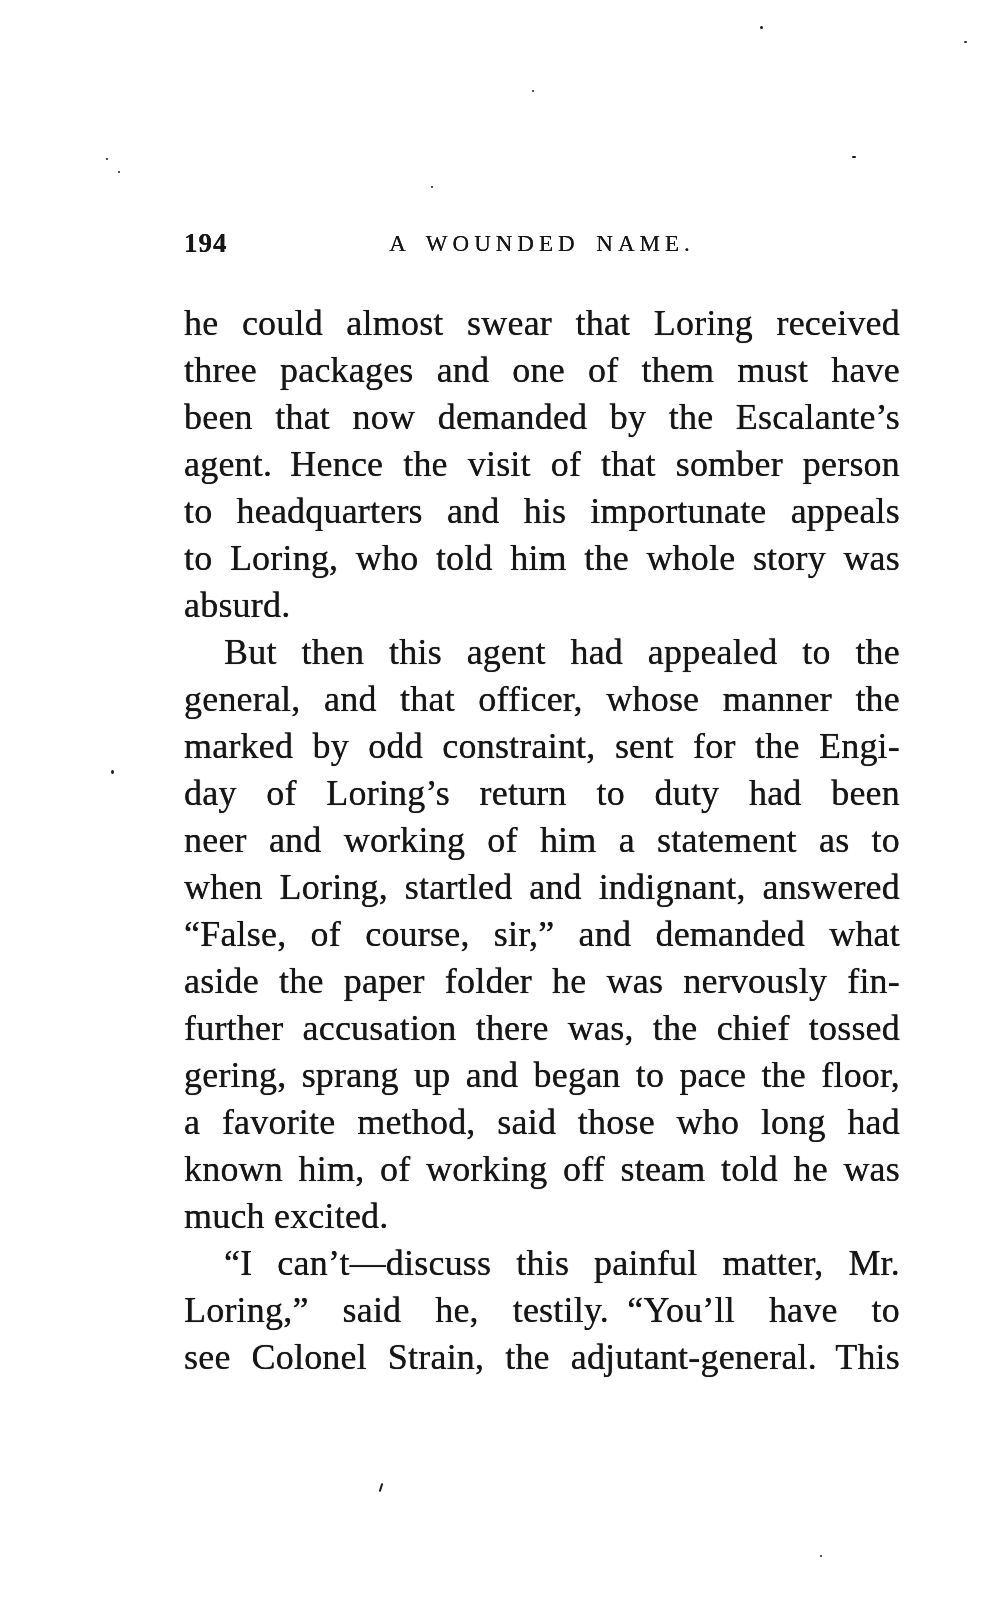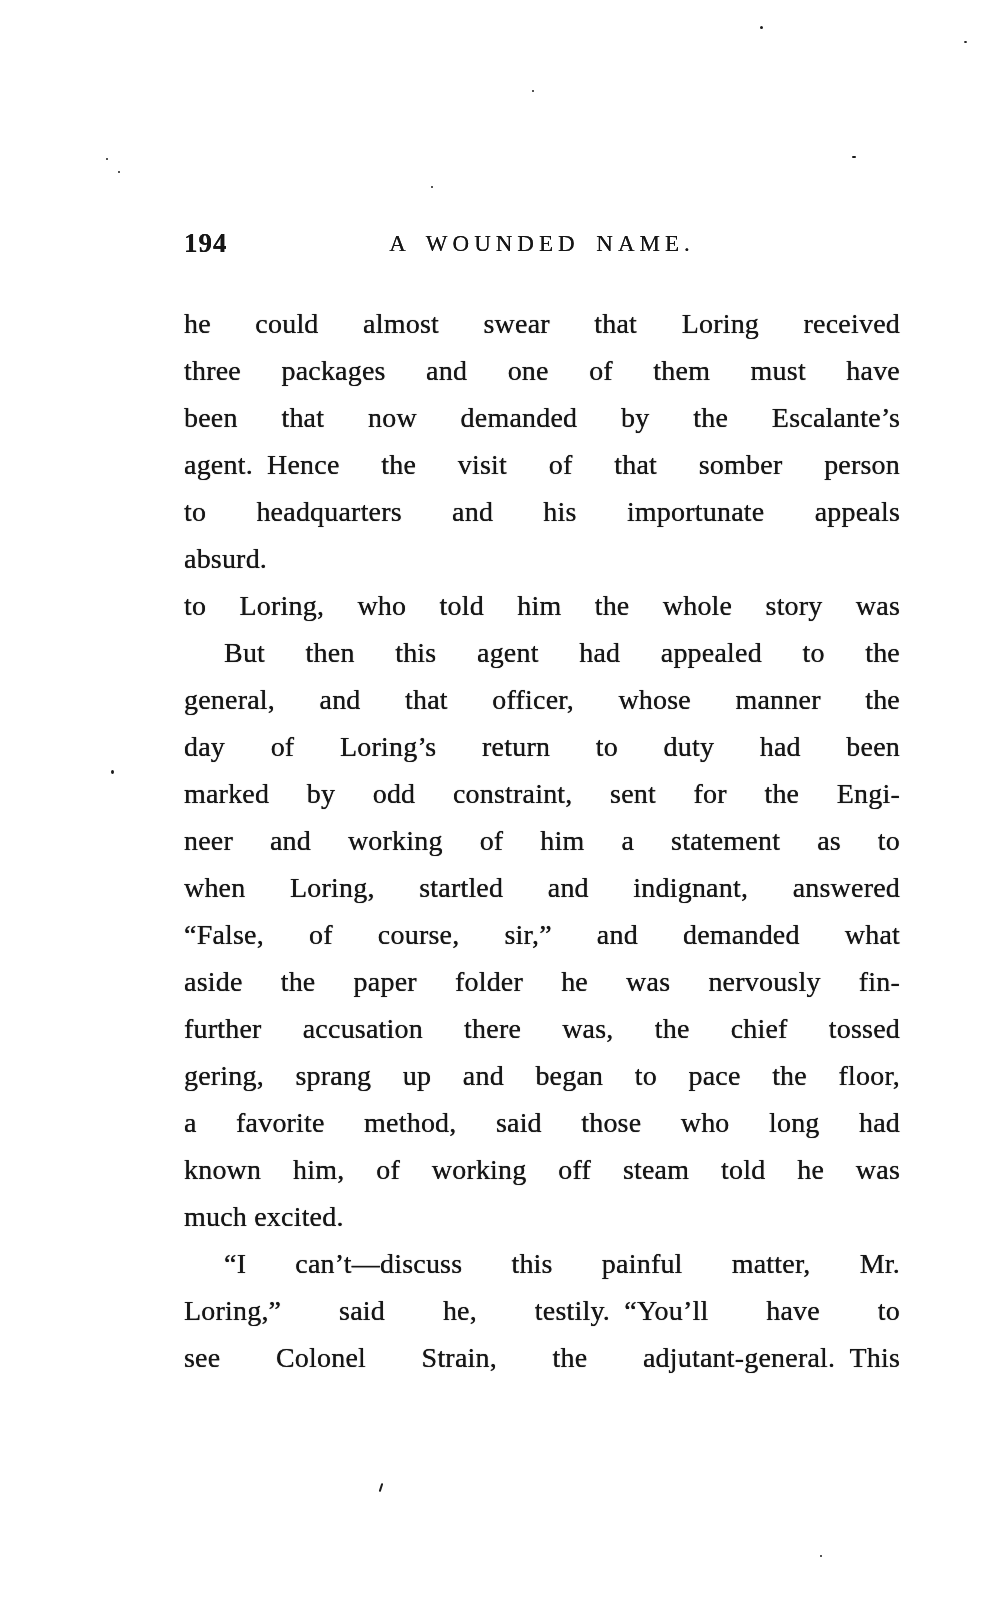--- a/index.html
+++ b/index.html
@@ -46,21 +46,21 @@
     font-weight: 500;
     text-shadow: 0 0 0.6px currentColor;
   }
   .body-text {
     position: absolute;
     left: 160px;
     top: 300px;
     width: 716px;
   }
   .ln {
-    font-size: 28px;
+    font-size: 36px;
     line-height: 47px;
     height: 47px;
     white-space: normal;
     text-align: justify;
     text-align-last: justify;
     -moz-text-align-last: justify;
     text-shadow: 0 0 0.7px currentColor;
     letter-spacing: 0.2px;
   }
   .ln.end {
@@ -92,27 +92,27 @@
     <span class="running-title">A WOUNDED NAME.</span>
   </div>
 
   <div class="body-text">
 
     <div class="ln">he could almost swear that Loring received</div>
     <div class="ln">three packages and one of them must have</div>
     <div class="ln">been that now demanded by the Escalante’s</div>
     <div class="ln">agent. Hence the visit of that somber person</div>
     <div class="ln">to headquarters and his importunate appeals</div>
+    <div class="ln">to Loring, who told him the whole story was</div>
     <div class="ln end">absurd.</div>
-    <div class="ln">to Loring, who told him the whole story was</div>
 
     <div class="ln ind">But then this agent had appealed to the</div>
     <div class="ln">general, and that officer, whose manner the</div>
+    <div class="ln">marked by odd constraint, sent for the Engi-</div>
     <div class="ln">day of Loring’s return to duty had been</div>
-    <div class="ln">marked by odd constraint, sent for the Engi-</div>
     <div class="ln">neer and working of him a statement as to</div>
     <div class="ln">when Loring, startled and indignant, answered</div>
     <div class="ln">“False, of course, sir,” and demanded what</div>
     <div class="ln">aside the paper folder he was nervously fin-</div>
     <div class="ln">further accusation there was, the chief tossed</div>
     <div class="ln">gering, sprang up and began to pace the floor,</div>
     <div class="ln">a favorite method, said those who long had</div>
     <div class="ln">known him, of working off steam told he was</div>
     <div class="ln end">much excited.</div>
 

